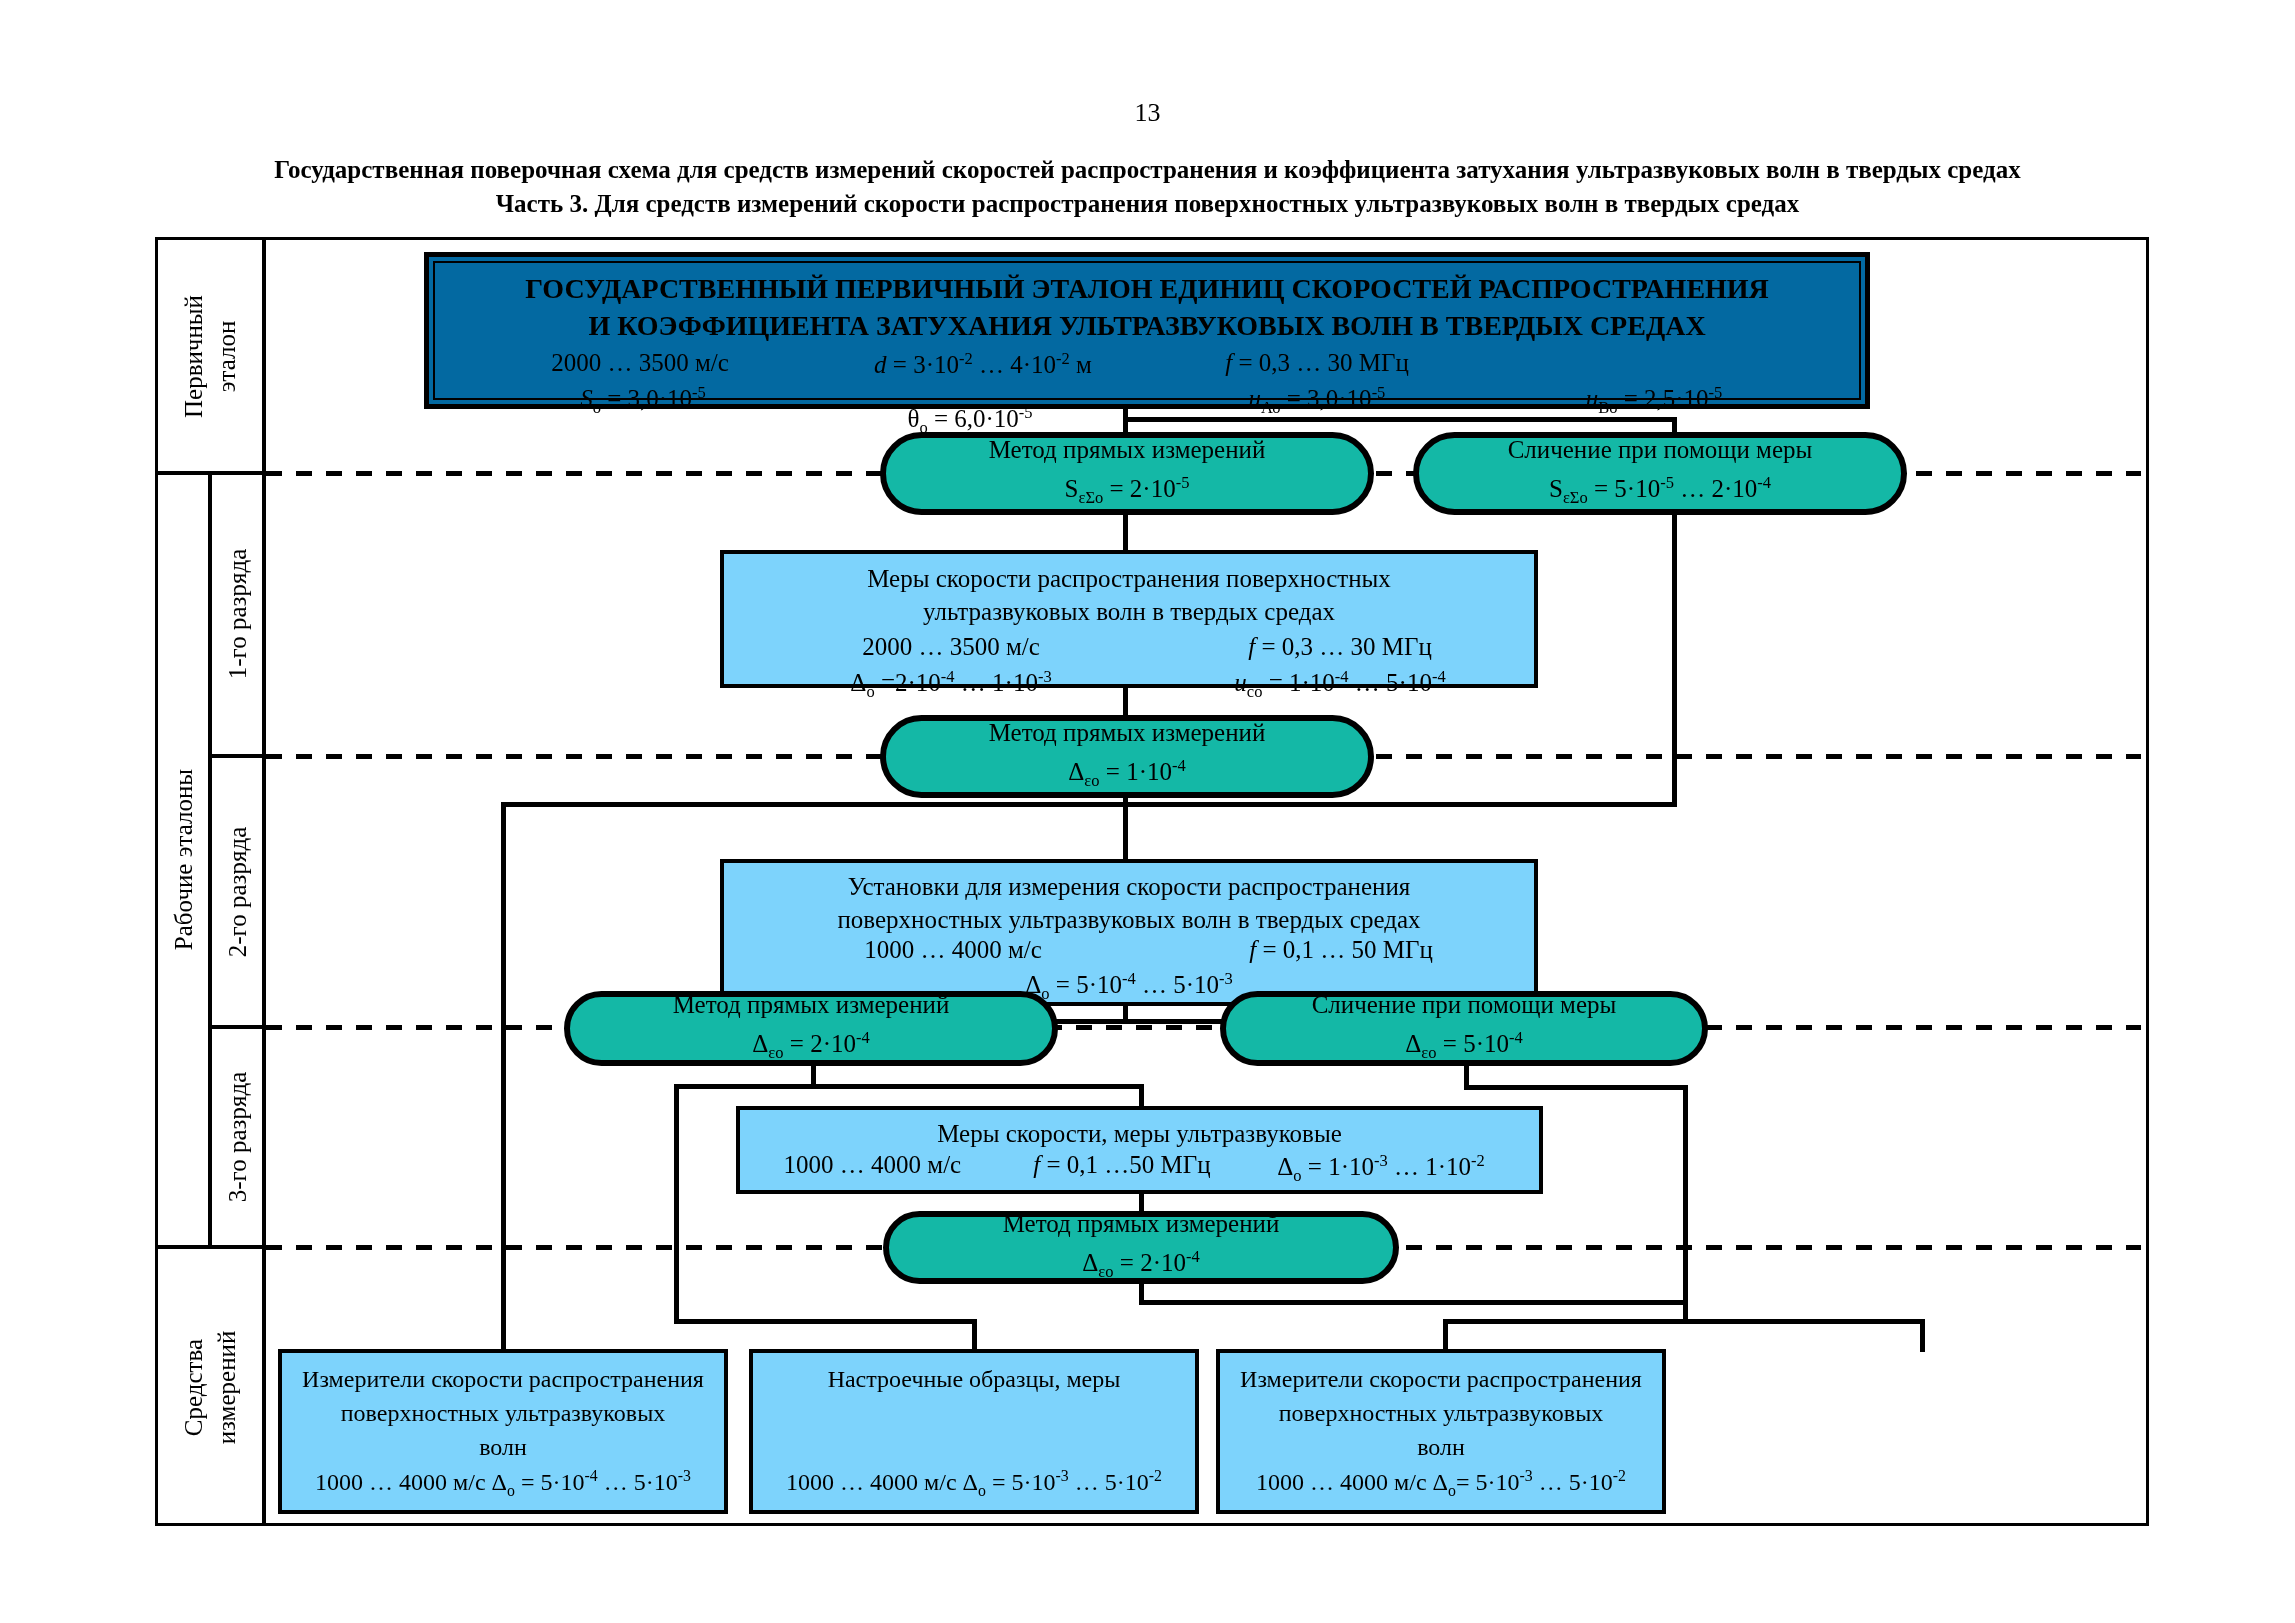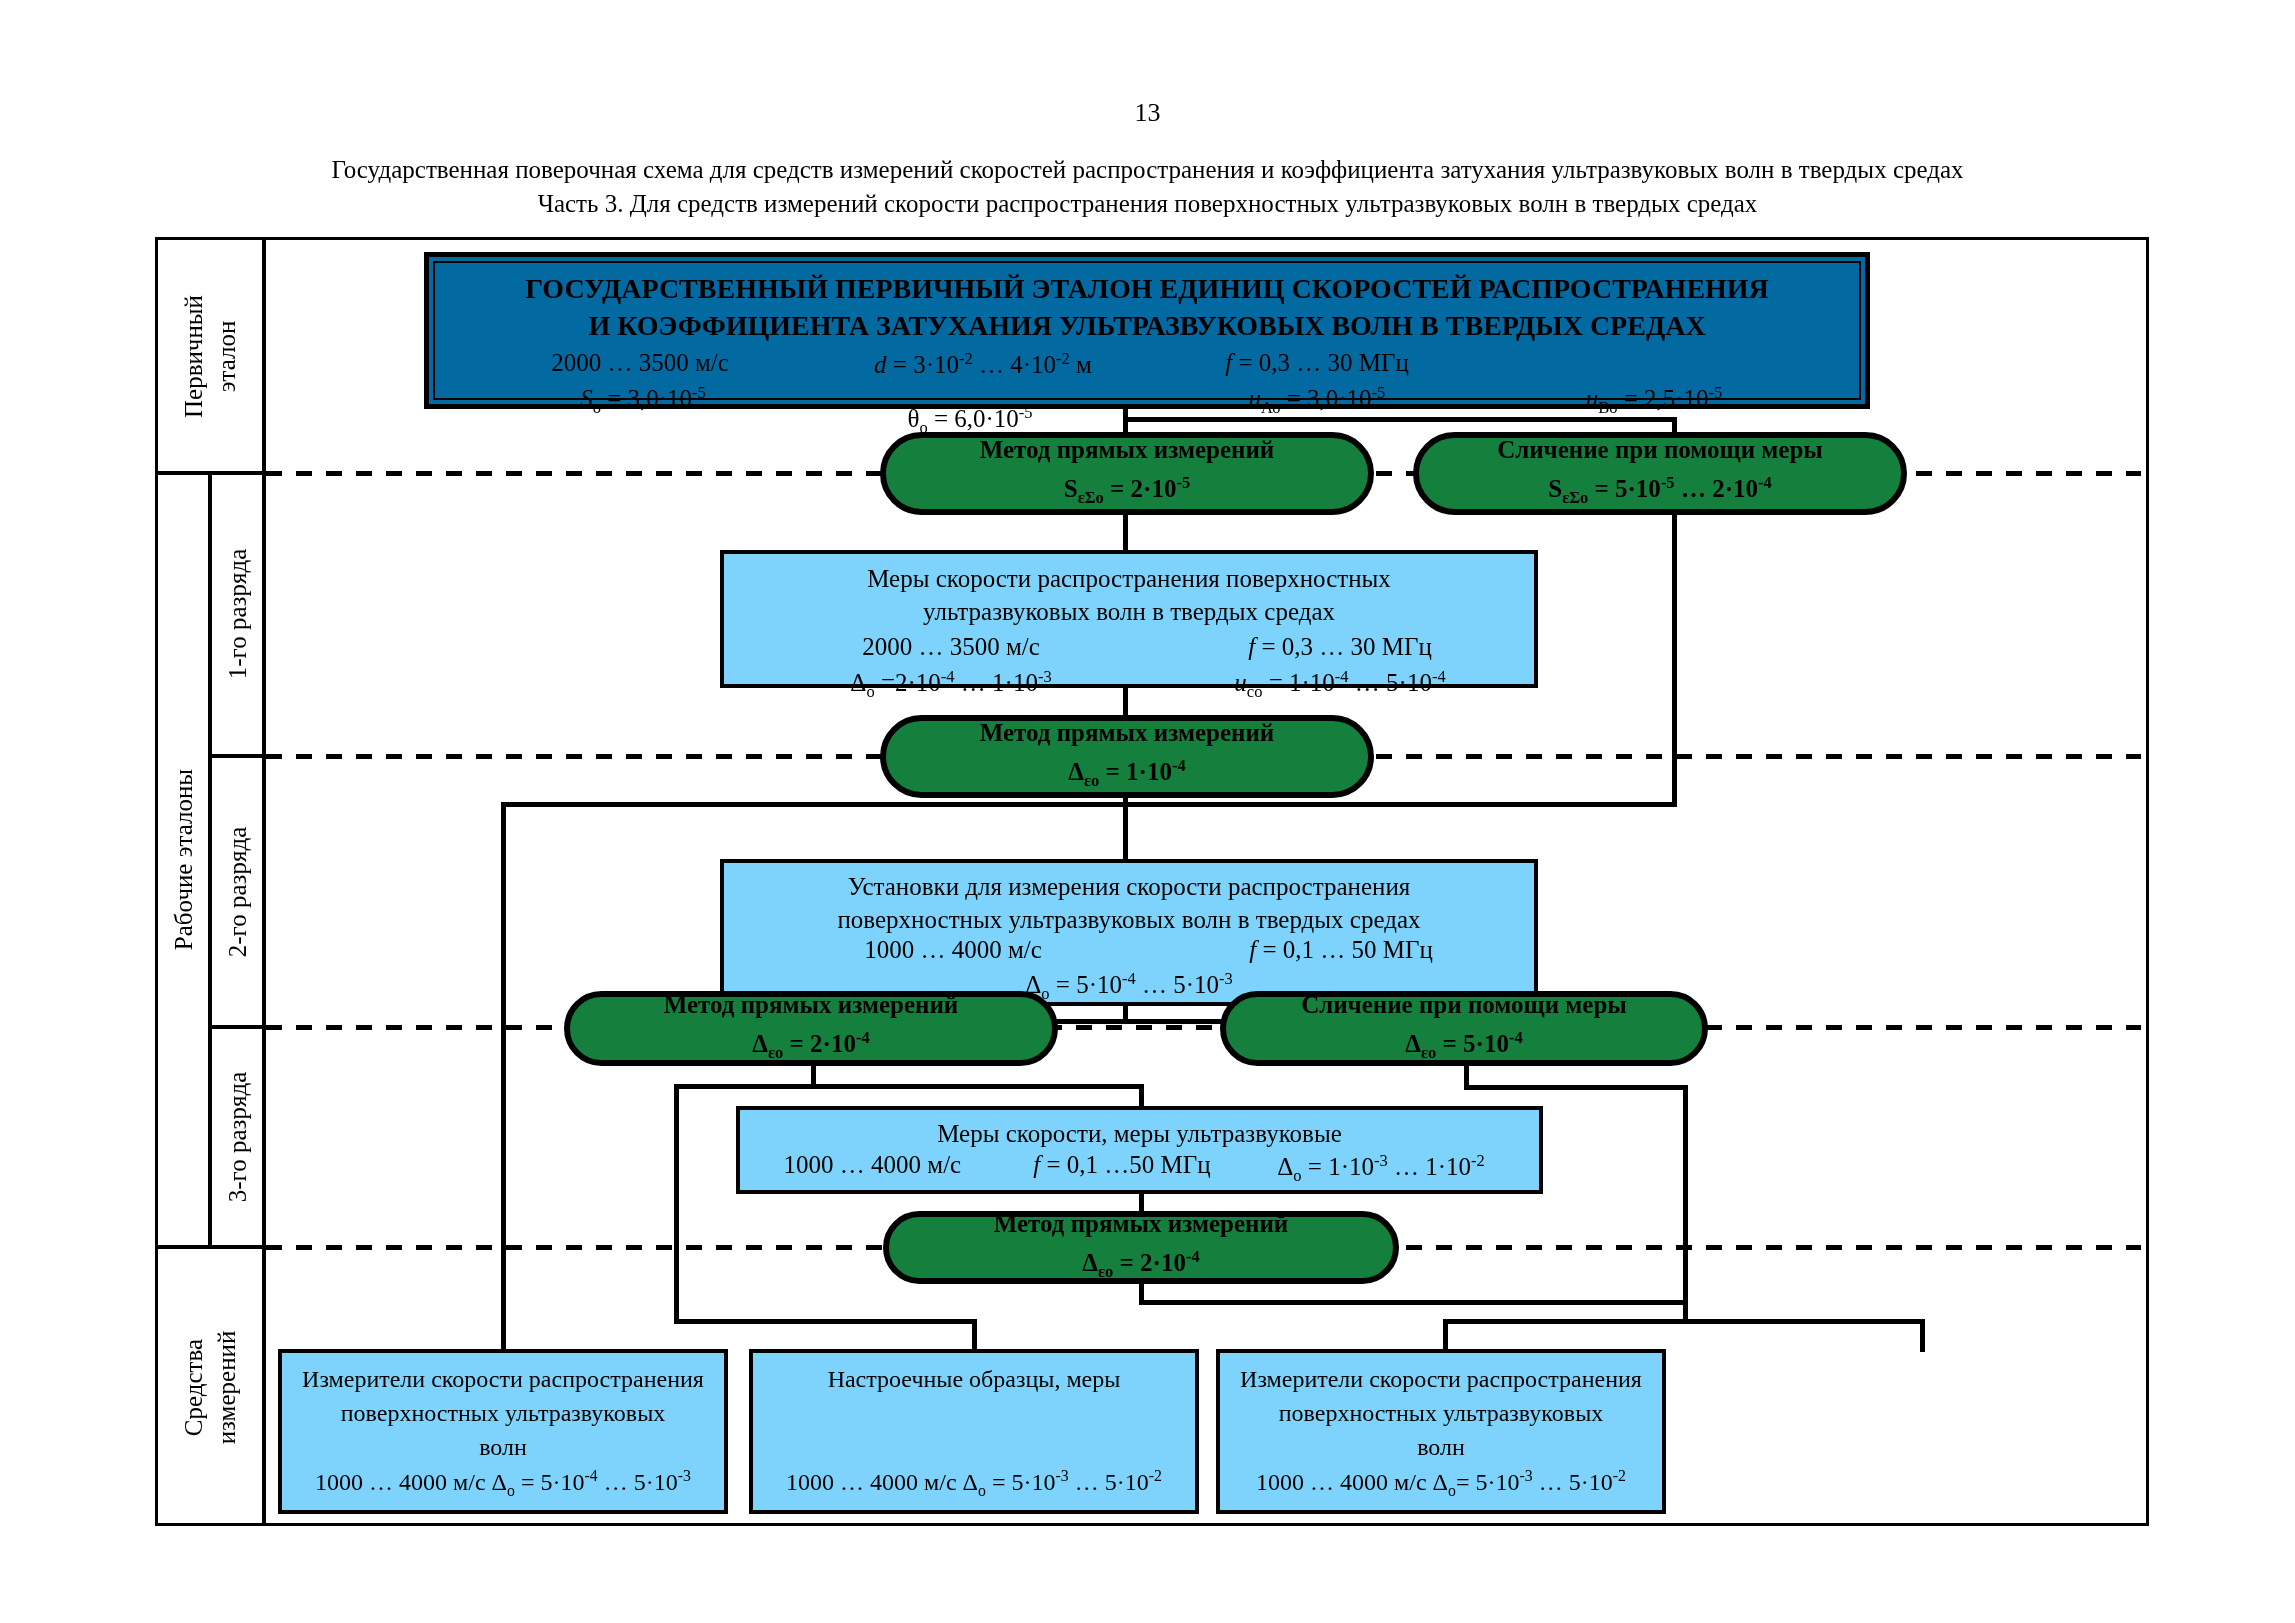--- a/index.html
+++ b/index.html
@@ -9,29 +9,29 @@
   .ln{position:absolute;background:#000;z-index:1;}
   
   .dash{position:absolute;height:4.6px;z-index:1;
         background-image:repeating-linear-gradient(to right,#000 0 15.7px,transparent 15.7px 30px);}
   
   .frame{position:absolute;border:3.9px solid #000;z-index:1;}
   
   .stdbox{position:absolute;border:4.6px solid #000;background:#7dd3fc;z-index:2;text-align:center;}
   .primary{position:absolute;border:5.2px solid #000;background:#0369a1;z-index:2;text-align:center;}
   .primary::after{content:"";position:absolute;inset:3.9px;border:2.6px solid #000;pointer-events:none;}
-  .ovl{position:absolute;border:6.5px solid #000;border-radius:46px;background:#15803d;z-index:2;
-       display:flex;flex-direction:column;align-items:center;justify-content:center;text-align:right;font-weight:bold;}
+  .ovl{position:absolute;border:6.5px solid #000;border-radius:46px;background:#14b8a6;z-index:2;
+       display:flex;flex-direction:column;align-items:center;justify-content:center;text-align:right;}
   .ovl .l1{font-size:25px;line-height:33px;}
   .ovl .val{font-size:25px;line-height:33px;}
   .ptitle{font-weight:bold;font-size:28px;line-height:37px;}
   .stxt{font-size:25px;line-height:33px;}
   .cellv{position:absolute;transform:rotate(-90deg);display:flex;align-items:center;justify-content:center;
          text-align:center;font-size:25px;line-height:33px;z-index:2;}
-  .doc-title{position:absolute;left:0;width:2295px;text-align:center;font-weight:normal;font-size:25px;z-index:2;}
+  .doc-title{position:absolute;left:0;width:2295px;text-align:center;font-weight:bold;font-size:25px;z-index:2;}
   .pagenum{position:absolute;left:0;width:2295px;text-align:center;font-size:26px;z-index:2;}
   .inst{padding-top:9.2px;}
   .inst .tl{font-size:24px;line-height:34px;}
   .inst .val{position:absolute;left:0;bottom:10.5px;width:100%;text-align:center;font-size:24px;}
   sup{font-size:66%;} sub{font-size:66%;}
   .rv{position:absolute;text-align:center;font-size:25px;white-space:nowrap;}
 </style>
 </head>
 <body>
 

